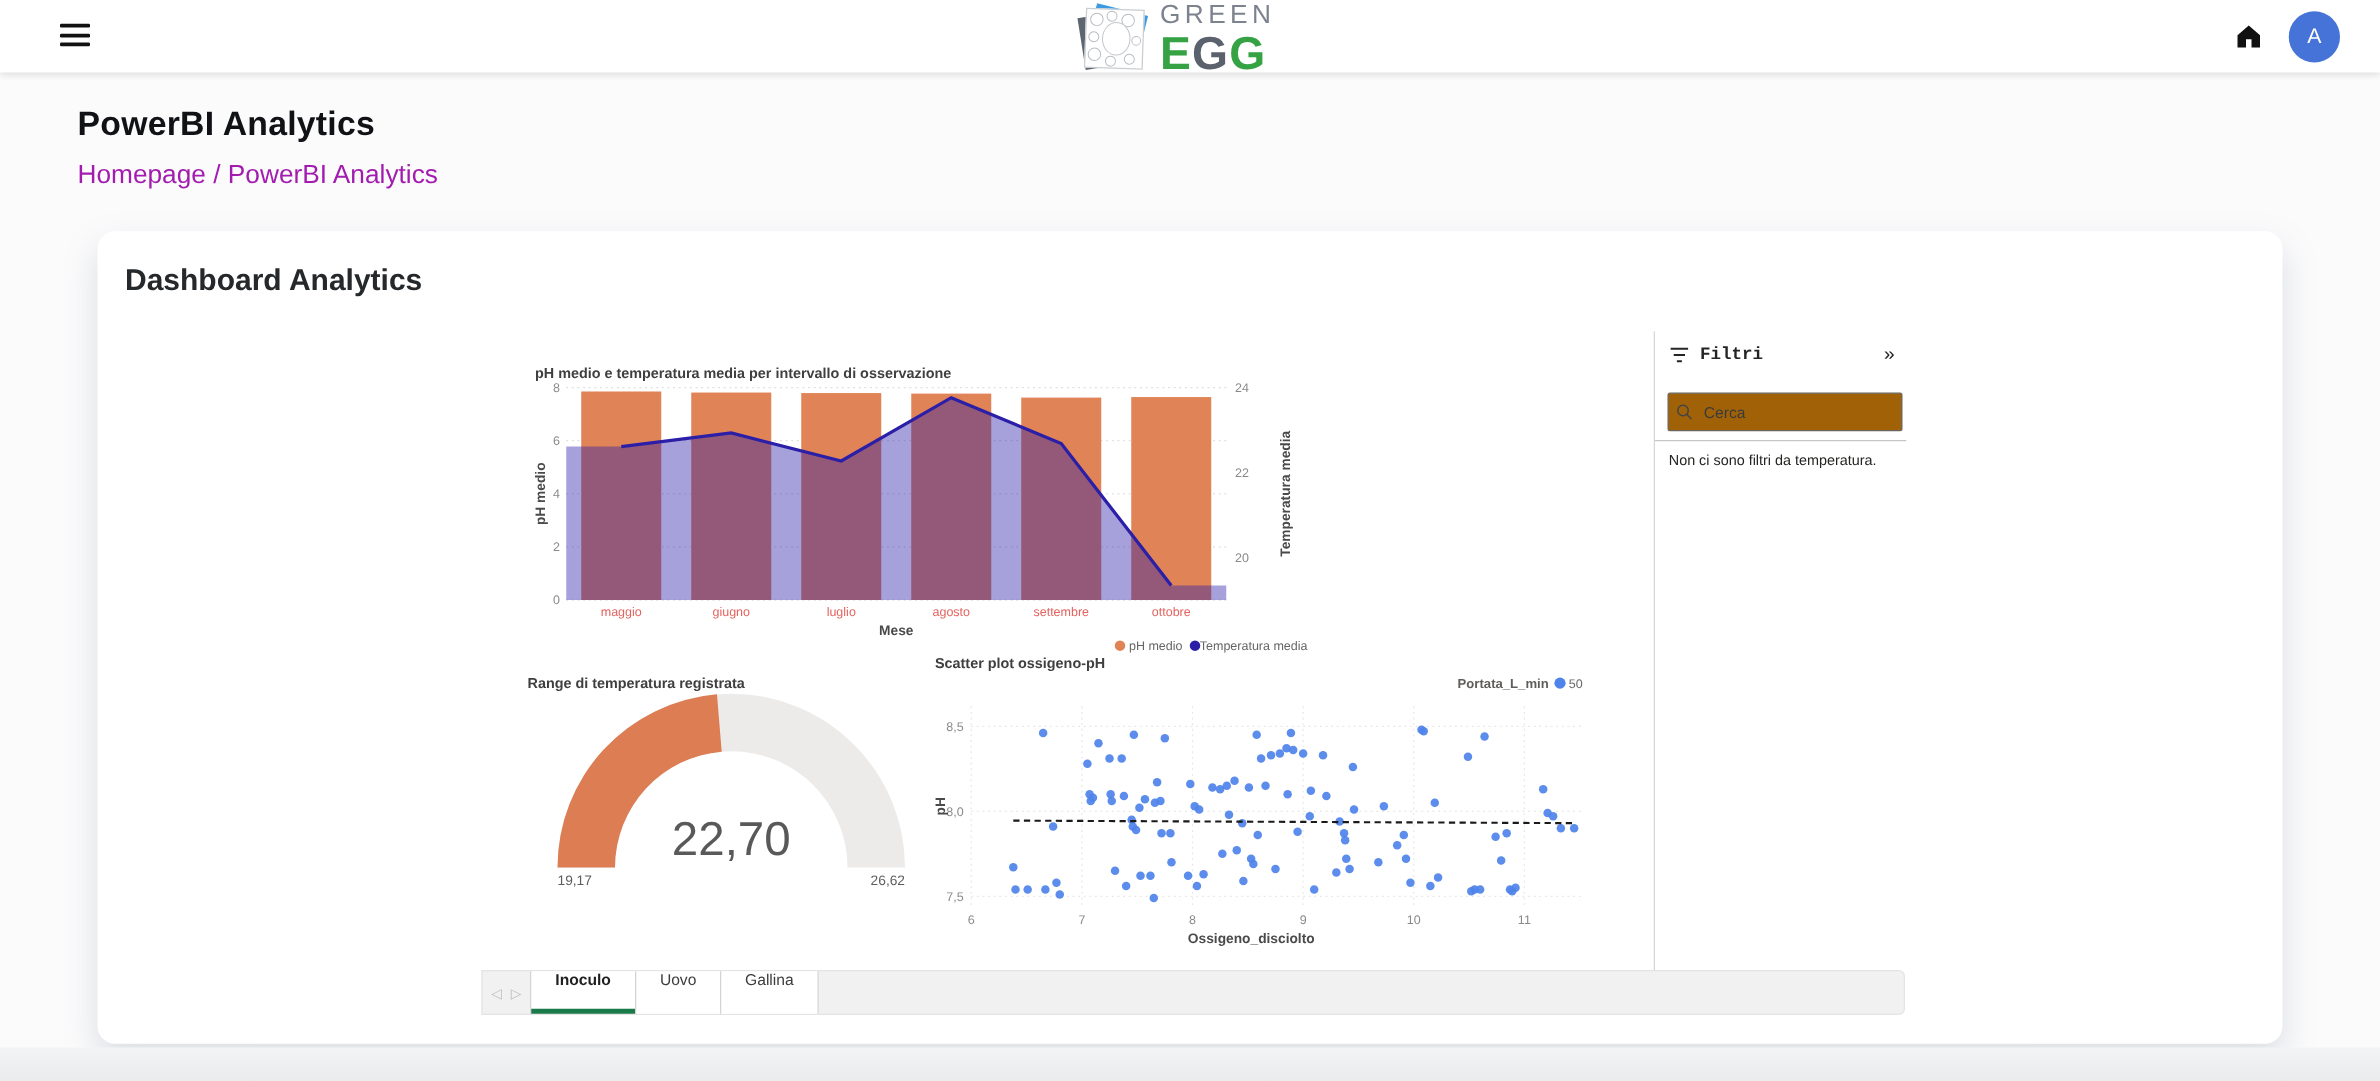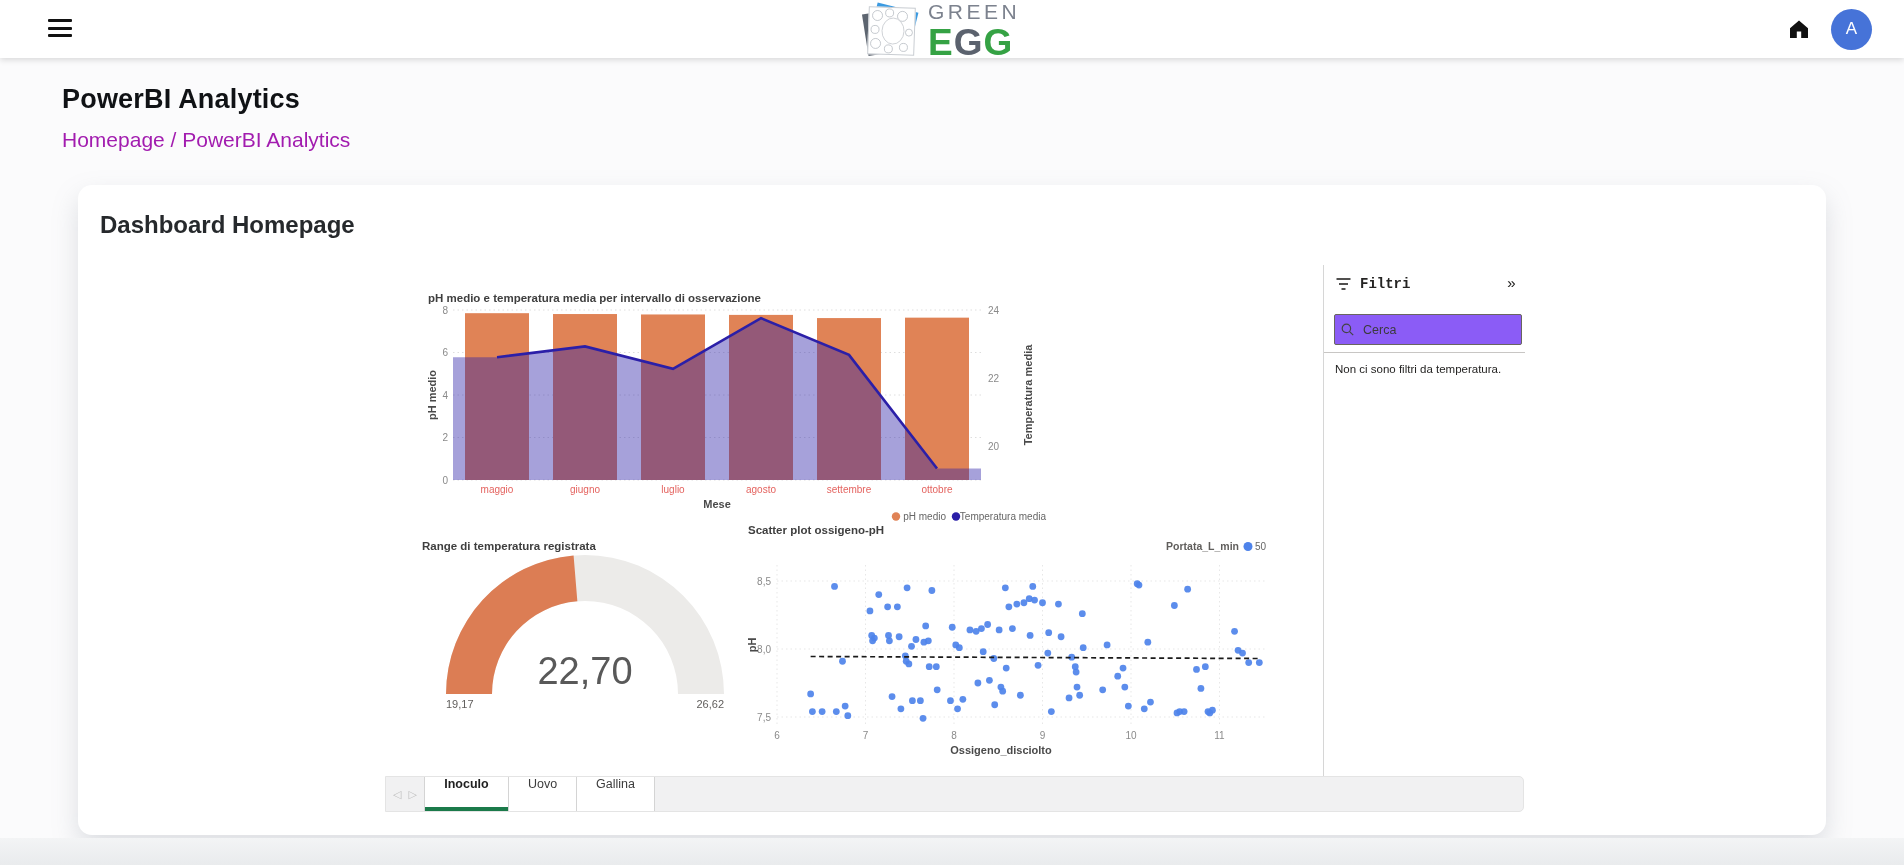--- a/index.html
+++ b/index.html
@@ -50,21 +50,21 @@
   .legend-b{font-size:10.5px;font-weight:700;fill:#605e5c;}
   .gauge-val{font-size:38px;fill:#595959;}
   .gauge-mm{font-size:11px;fill:#605e5c;}
 
   
   .filter-pane{position:absolute;left:1245px;top:80px;width:201px;height:511px;border-left:1px solid #d6d6d6;}
   .fp-head{position:absolute;left:12px;top:11px;width:180px;display:flex;align-items:center;font-family:Liberation Mono, monospace;}
   .fp-title{font-size:14px;font-weight:700;color:#252423;margin-left:9px;}
   .fp-collapse{margin-left:auto;font-size:15px;color:#252423;cursor:pointer;line-height:1;}
   .fp-search{position:absolute;left:10px;top:49px;width:188px;height:31px;border:1px solid #69655f;border-radius:2px;
-    background:#8b5cf6;display:flex;align-items:center;box-sizing:border-box;padding:0 6px;}
+    background:#a16207;display:flex;align-items:center;box-sizing:border-box;padding:0 6px;}
   .fp-search input{border:0;outline:none;width:140px;font-size:12.5px;color:#252423;margin-left:7px;font-family:"Liberation Sans",sans-serif;background:transparent;}
   .fp-search input::placeholder{color:#3b3b3b;opacity:1;}
   .fp-divider{position:absolute;left:0;top:87px;width:201px;height:1px;background:#c8c6c4;}
   .fp-empty{position:absolute;left:11px;top:98px;font-size:11.5px;color:#252423;}
 
   
   .tabbar{position:absolute;left:307px;top:591px;width:1139px;height:36px;background:#f1f1f2;
     border:1px solid #e4e4e4;box-sizing:border-box;border-radius:0 5px 5px 0;display:flex;align-items:stretch;}
   .tab-arrows{width:38px;display:flex;align-items:center;justify-content:center;gap:7px;color:#bdbdbd;font-size:11px;}
   .tab-arrows span{cursor:pointer;}
@@ -119,21 +119,21 @@
         </svg>
       </button>
       <div class="avatar">A</div>
     </div>
   </header>
 
   <div class="page-title">PowerBI Analytics</div>
   <div class="breadcrumb"><span class="bc-home">Homepage</span><span> / </span><span>PowerBI Analytics</span></div>
 
   <div class="card">
-    <div class="card-title">Dashboard Homepage</div>
+    <div class="card-title">Dashboard Analytics</div>
 
     <div class="combo-wrap">
       <svg id="combo-svg" width="625" height="242" viewBox="0 0 625 242">
           <text x="2" y="16" class="vtitle" text-anchor="start">pH medio e temperatura media per intervallo di osservazione</text>
           <g>
             <line x1="27" x2="555" y1="194" y2="194" stroke="#dedede" stroke-width="1" stroke-dasharray="1.5 3"></line>
             <line x1="27" x2="555" y1="151.5" y2="151.5" stroke="#dedede" stroke-width="1" stroke-dasharray="1.5 3"></line>
             <line x1="27" x2="555" y1="109" y2="109" stroke="#dedede" stroke-width="1" stroke-dasharray="1.5 3"></line>
             <line x1="27" x2="555" y1="66.5" y2="66.5" stroke="#dedede" stroke-width="1" stroke-dasharray="1.5 3"></line>
             <line x1="27" x2="555" y1="24" y2="24" stroke="#dedede" stroke-width="1" stroke-dasharray="1.5 3"></line>

